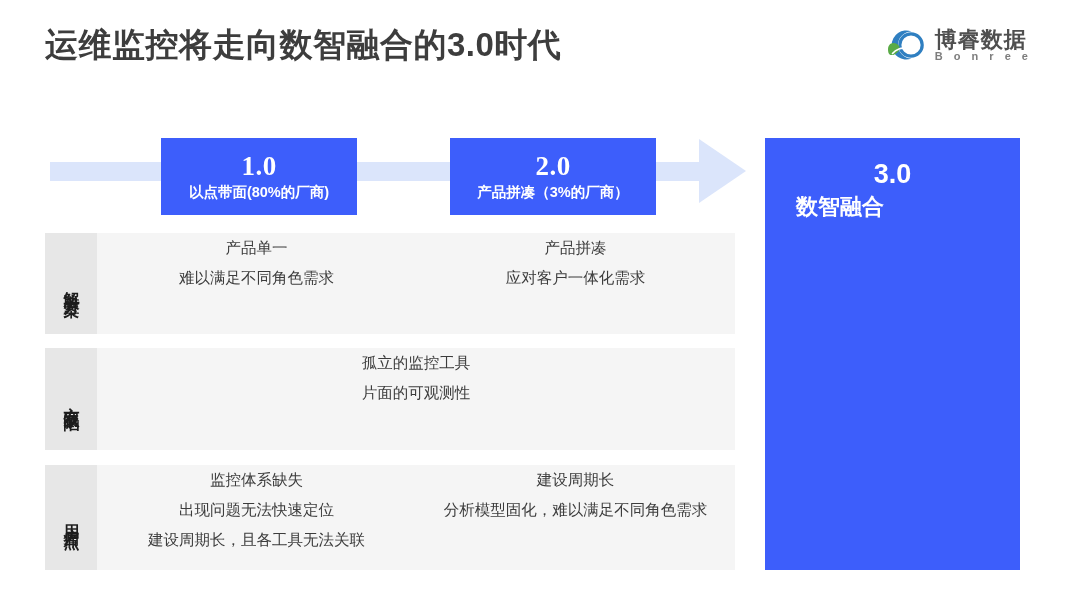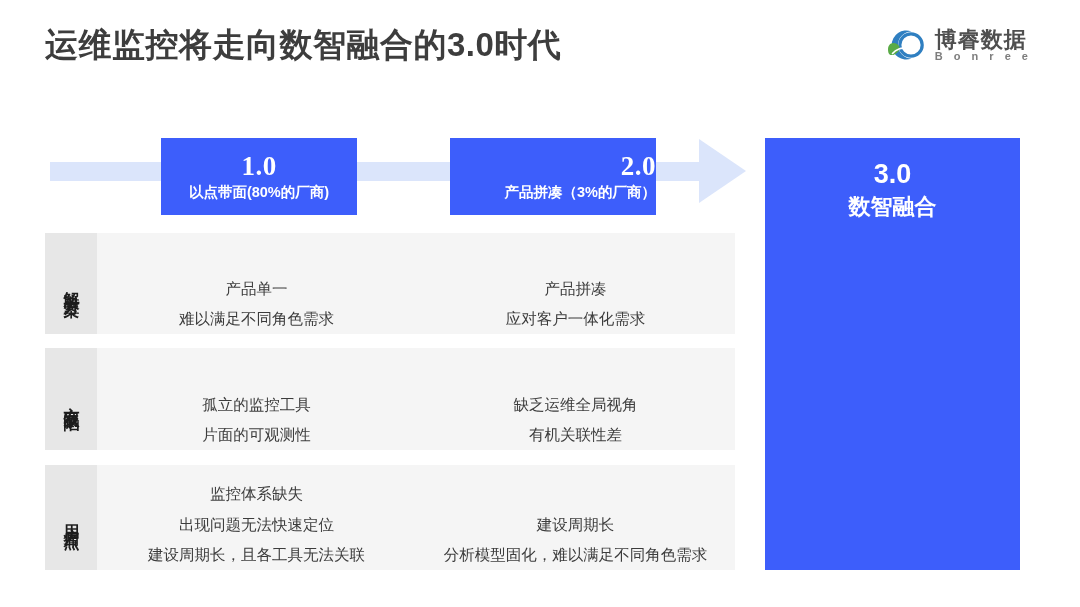--- a/index.html
+++ b/index.html
@@ -96,21 +96,21 @@
     height: 77px;
     background: #3d5efb;
     color: #ffffff;
     display: flex;
     flex-direction: column;
     align-items: center;
     justify-content: center;
     box-sizing: border-box;
   }
   .stage-box.b1 { left: 161px; width: 196px; }
-  .stage-box.b2 { left: 450px; width: 206px; align-items: flex-end; }
+  .stage-box.b2 { left: 450px; width: 206px; }
 
   .stage-num {
     font-size: 27px;
     font-weight: bold;
     line-height: 1.05;
     letter-spacing: 0.5px;
     font-family: Liberation Serif, serif;
   }
   .stage-sub {
     font-size: 14.5px;
@@ -132,25 +132,26 @@
     box-sizing: border-box;
     padding: 22px 0 0 0;
   }
   .panel3-num {
     text-align: center;
     font-size: 27px;
     font-weight: bold;
     line-height: 1.1;
   }
   .panel3-sub {
-    text-align: center;
+    text-align: left;
     font-size: 22px;
     font-weight: bold;
     margin-top: 4px;
     line-height: 1.2;
+    padding-left: 31px;
   }
   .panel3-list {
     margin: 45px 0 0 0;
     padding: 0 14px 0 22px;
     list-style: none;
   }
   .panel3-list li {
     position: relative;
     font-size: 16.5px;
     font-weight: bold;
@@ -197,21 +198,21 @@
   }
   .row-cols {
     flex: 1;
     display: flex;
   }
   .cell {
     flex: 1;
     display: flex;
     flex-direction: column;
     align-items: center;
-    justify-content: flex-end;
+    justify-content: flex-start;
     text-align: center;
     font-size: 15.5px;
     color: #3c3c3c;
     line-height: 1.95;
   }
   .cell span { display: block; white-space: nowrap; }
 </style>
 </head>
 <body>
 
@@ -270,24 +271,20 @@
 
   <div class="row r2">
     <div class="row-label">
       <span class="row-label-text">方案缺陷</span>
     </div>
     <div class="row-cols">
       <div class="cell">
         <span>孤立的监控工具</span>
         <span>片面的可观测性</span>
       </div>
-      <div class="cell">
-        <span>缺乏运维全局视角</span>
-        <span>有机关联性差</span>
-      </div>
     </div>
   </div>
 
   <div class="row r3">
     <div class="row-label">
       <span class="row-label-text">用户痛点</span>
     </div>
     <div class="row-cols">
       <div class="cell">
         <span>监控体系缺失</span>

